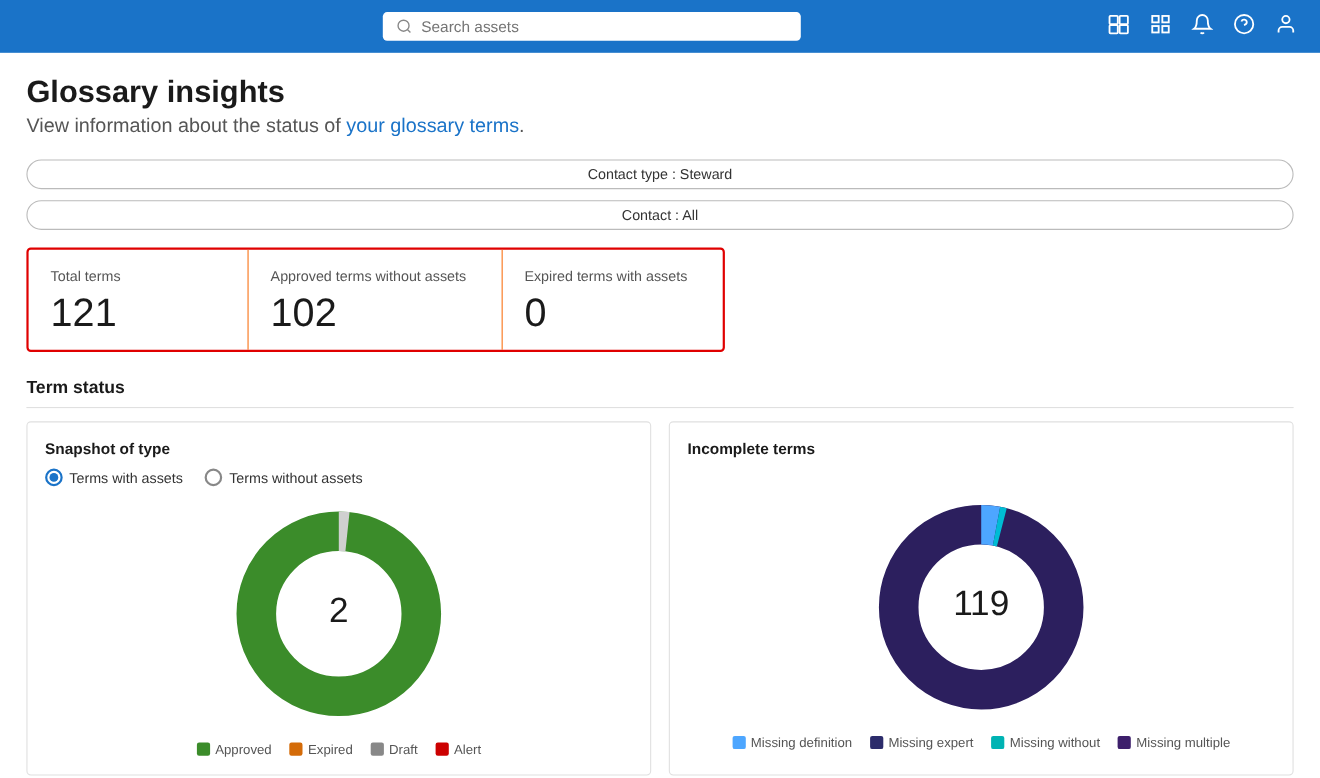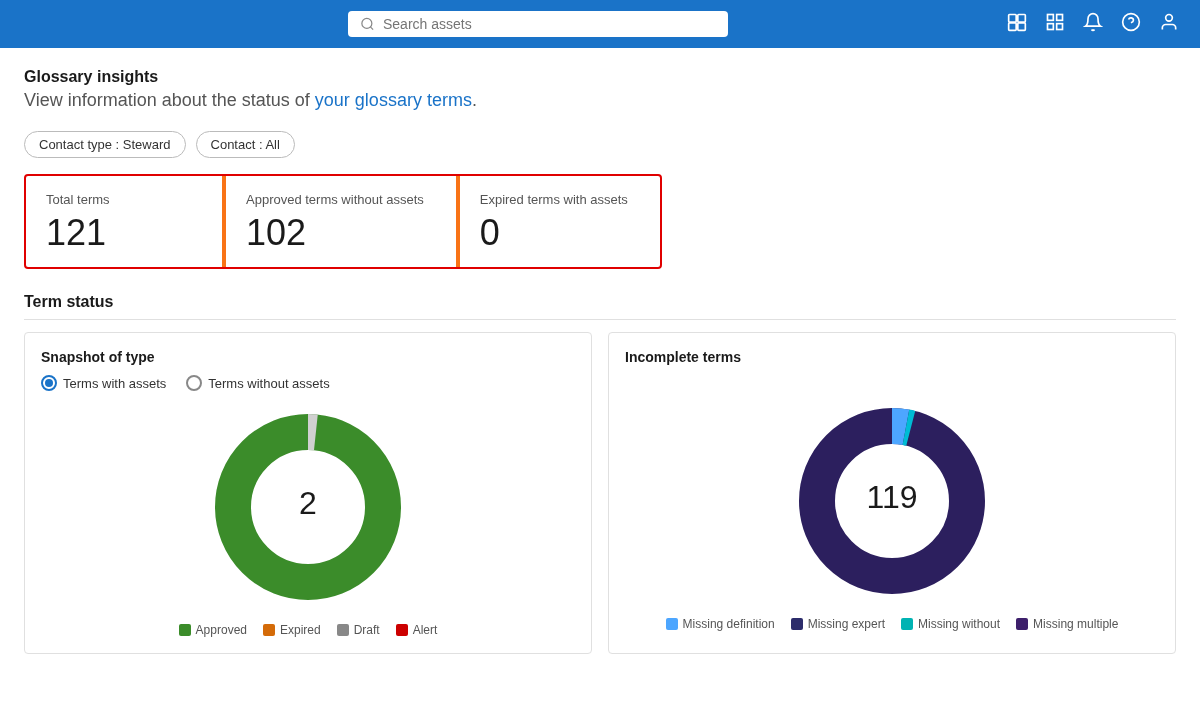--- a/index.html
+++ b/index.html
@@ -41,40 +41,41 @@
       color: #fff;
       cursor: pointer;
     }
 
     
     .main-content {
       padding: 20px 24px;
     }
 
     .page-title {
-      font-size: 16px;
+      font-size: 28px;
       font-weight: 600;
       color: #1a1a1a;
       margin-bottom: 4px;
     }
     .page-subtitle {
       font-size: 18px;
       color: #555;
       margin-bottom: 20px;
     }
     .page-subtitle a {
       color: #1a73c8;
       text-decoration: none;
     }
 
     
     .filters {
       display: flex;
       gap: 10px;
       margin-bottom: 16px;
+      flex-direction: column;
     }
     .filter-pill {
       border: 1px solid #bbb;
       border-radius: 20px;
       padding: 5px 14px;
       font-size: 13px;
       color: #333;
       background: #fff;
       cursor: pointer;
     }
@@ -85,21 +86,21 @@
       border-radius: 4px;
       display: inline-flex;
       margin-bottom: 24px;
       background: #fff;
     }
     .stat-card {
       padding: 16px 32px 16px 20px;
       min-width: 200px;
     }
     .stat-card:not(:last-child) {
-      border-right: 4px solid #f97316;
+      border-right: 1px solid #f97316;
     }
     .stat-label {
       font-size: 13px;
       color: #555;
       margin-bottom: 8px;
     }
     .stat-value {
       font-size: 36px;
       font-weight: 300;
       color: #1a1a1a;

